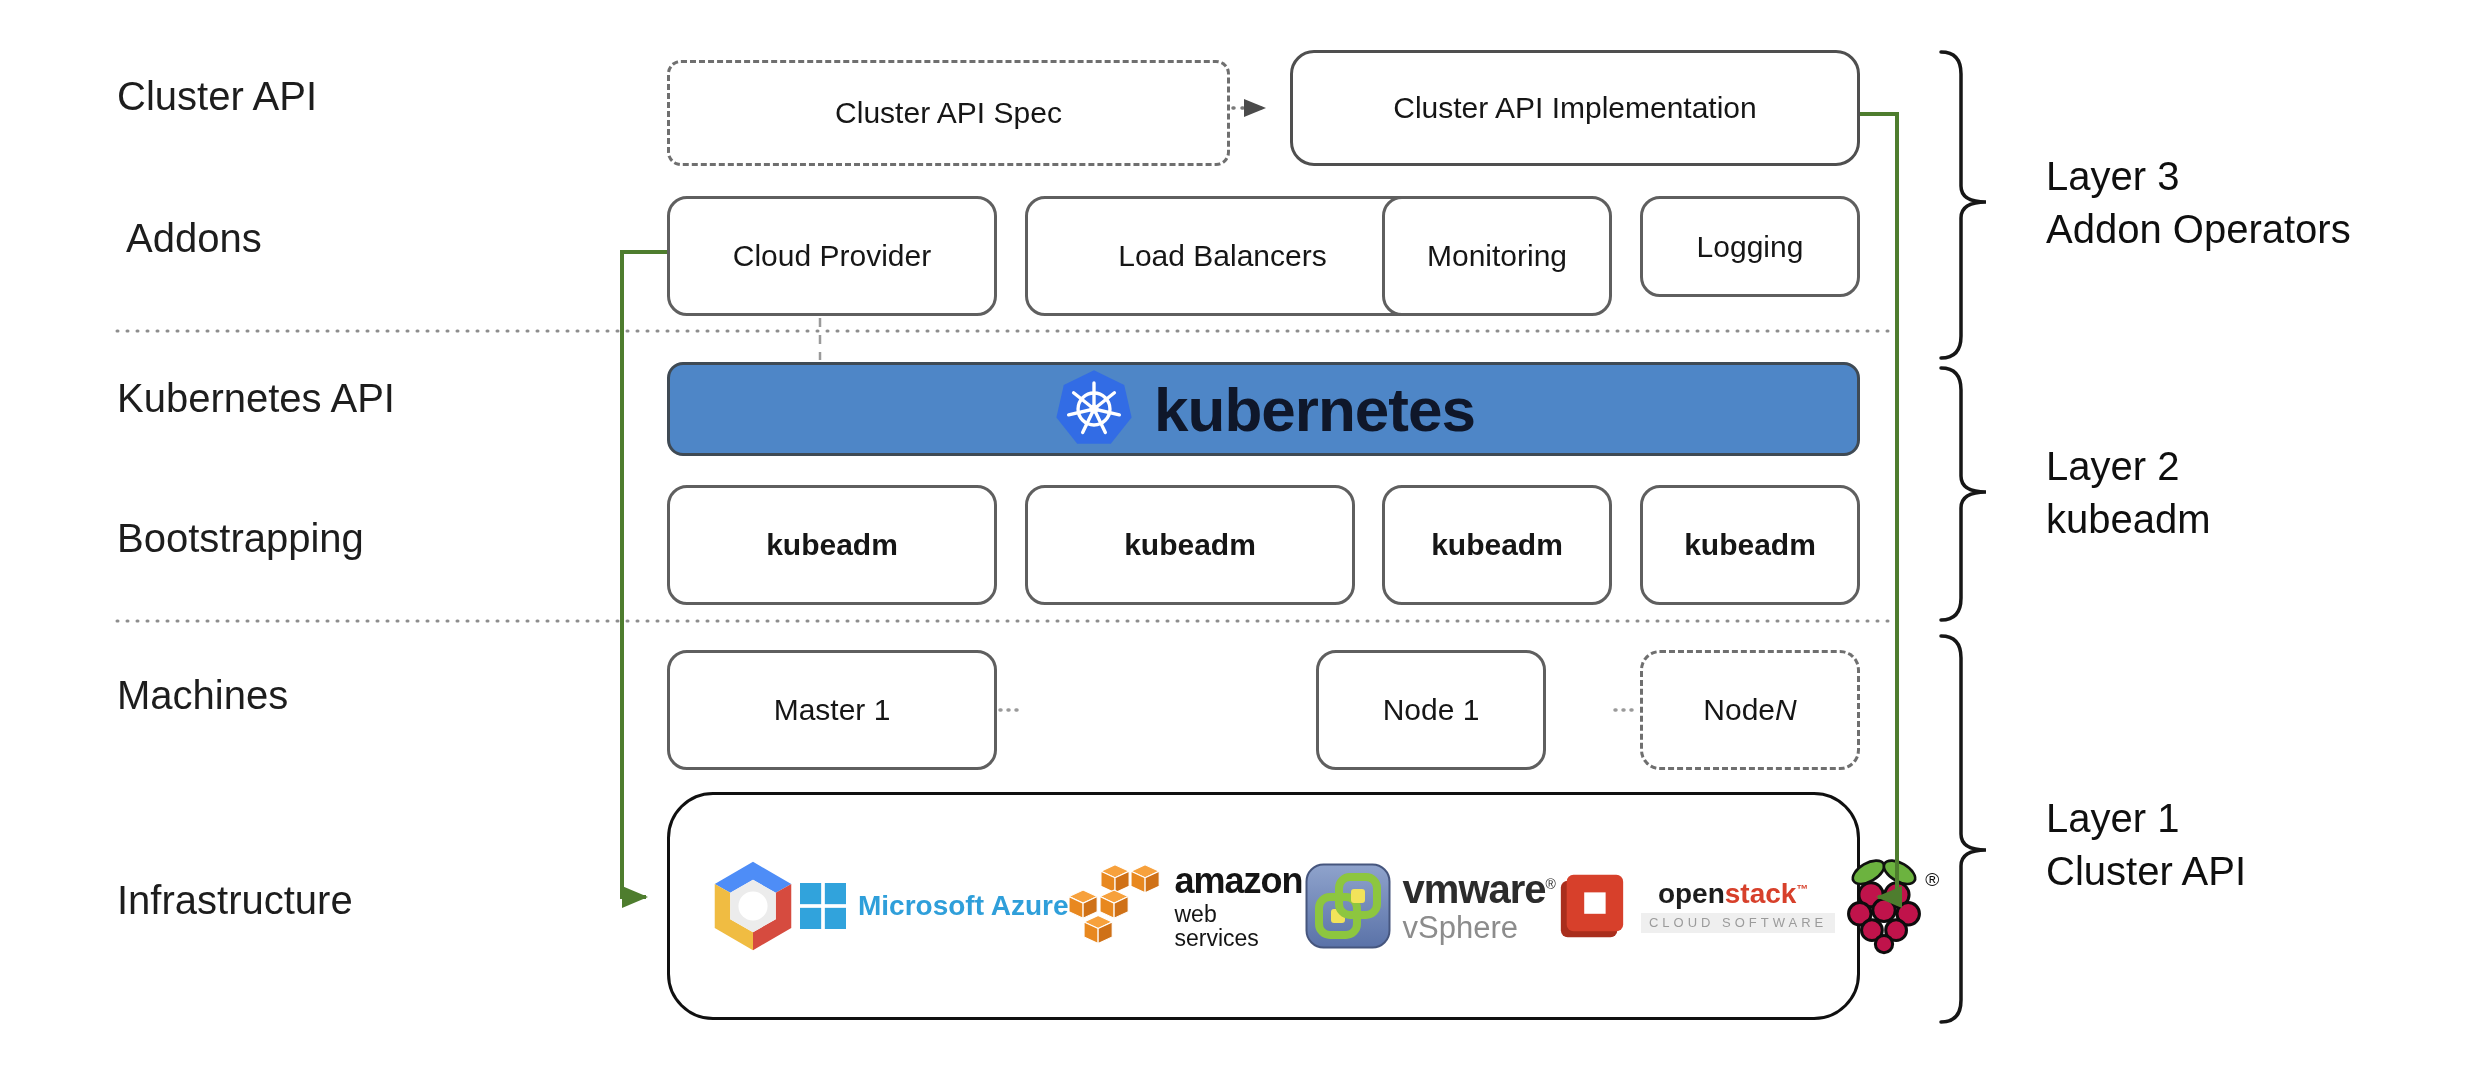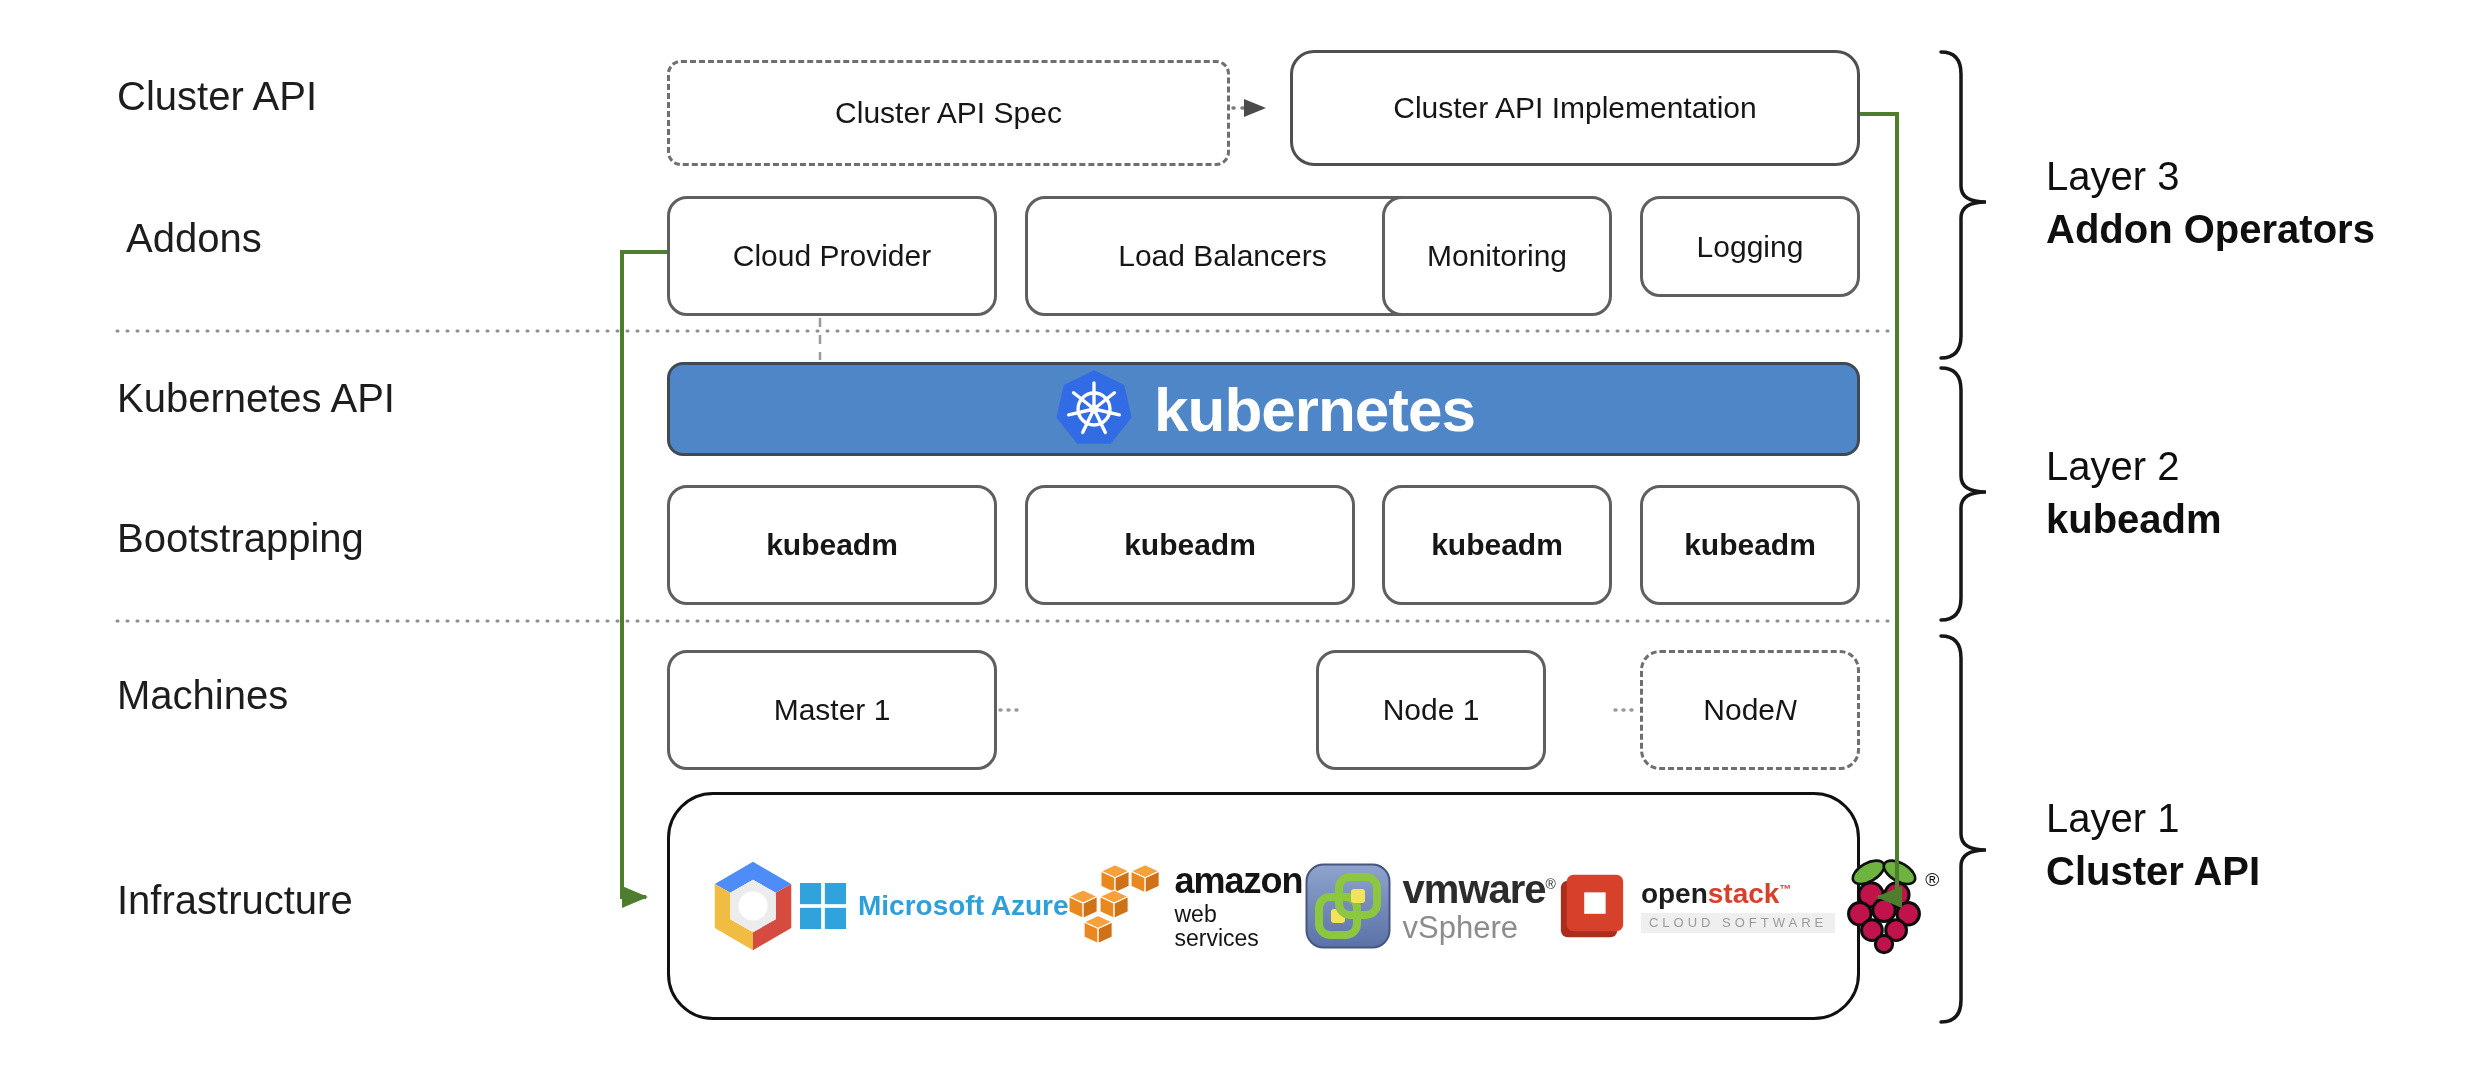--- a/index.html
+++ b/index.html
@@ -11,46 +11,46 @@
   .box{position:absolute;box-sizing:border-box;background:#fff;border:3px solid #5f5f5f;
        border-radius:20px;display:flex;align-items:center;justify-content:center;
        font-size:30px;color:#161616;white-space:nowrap;}
   .box.dashed{border:3px dashed #6f6f6f;}
   .box.bold{font-weight:bold;}
   .it{font-style:italic;}
 
   .banner{position:absolute;left:667px;top:362px;width:1193px;height:94px;background:#4e86c7;
           border:3px solid #3f4a54;border-radius:16px;display:flex;align-items:center;
           justify-content:center;gap:18px;box-sizing:border-box;}
-  .k8s-text{color:#ffffff;font-size:62px;font-weight:bold;letter-spacing:-1px;}
+  .k8s-text{color:#0f172a;font-size:62px;font-weight:bold;letter-spacing:-1px;}
 
   .infra{position:absolute;left:667px;top:792px;width:1193px;height:228px;box-sizing:border-box;
          border:3.5px solid #101010;border-radius:46px;background:#fff;}
   .logos{display:flex;align-items:center;justify-content:space-between;width:100%;height:100%;
          padding:0 36px;box-sizing:border-box;}
   .logo{display:flex;align-items:center;gap:12px;}
   .logo .col{display:flex;flex-direction:column;line-height:1.05;}
 
   .azure-text{font-size:28px;font-weight:600;color:#2f9fda;white-space:nowrap;}
   .aws-line1{font-size:36px;font-weight:bold;color:#141414;letter-spacing:-1px;}
   .aws-line2{font-size:23px;color:#141414;margin-top:2px;}
   .vm-line1{font-size:40px;font-weight:bold;color:#2c2c2c;letter-spacing:-1px;}
   .vm-reg{font-size:14px;vertical-align:super;font-weight:normal;}
   .vm-line2{font-size:31px;color:#8c8c8c;font-weight:400;margin-top:2px;}
   .os-line1{font-size:28px;font-weight:600;white-space:nowrap;}
-  .os-part1{color:#1d1d1d;}
+  .os-part1{color:#1d1d1d;margin-left:17px;}
   .os-part2{color:#d7402b;}
   .os-tm{font-size:12px;color:#d7402b;vertical-align:super;}
   .os-sub{margin-top:4px;background:#efefef;color:#9b9b9b;font-size:13px;
           letter-spacing:4px;padding:3px 8px;white-space:nowrap;}
   .rpi{position:relative;}
   .rpi-reg{position:absolute;top:14px;right:-6px;font-size:19px;color:#101010;}
 
   .layer{position:absolute;left:2046px;font-size:40px;line-height:53px;color:#0f0f0f;white-space:nowrap;}
-  .layer .l2{font-weight:bold;}
+  .layer .l2{font-weight:normal;}
 
   .overlay{position:absolute;left:0;top:0;pointer-events:none;}
 </style>
 </head>
 <body>
 
 <div class="canvas">
 
   <div class="rowlabel" style="left:117px;top:74px">Cluster API</div>
   <div class="rowlabel" style="left:126px;top:216px">Addons</div>

